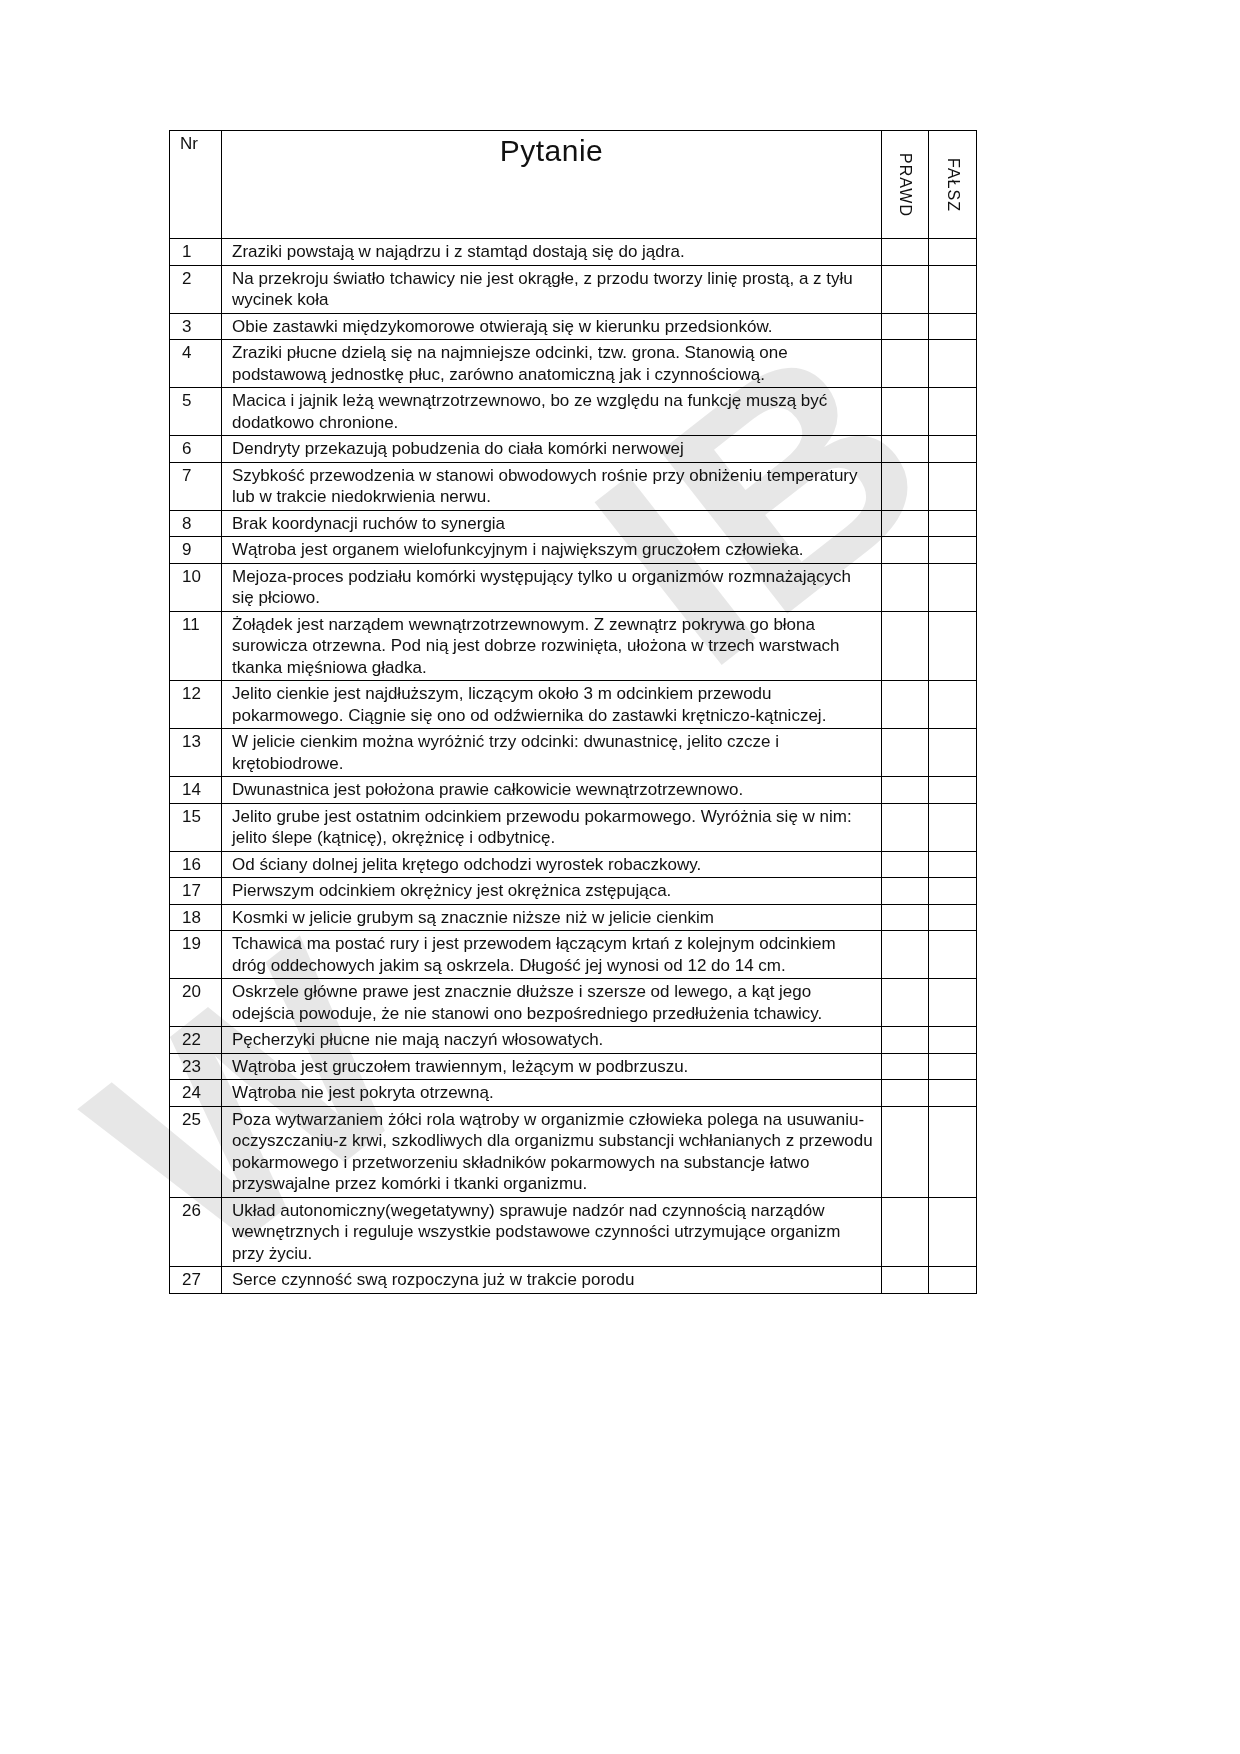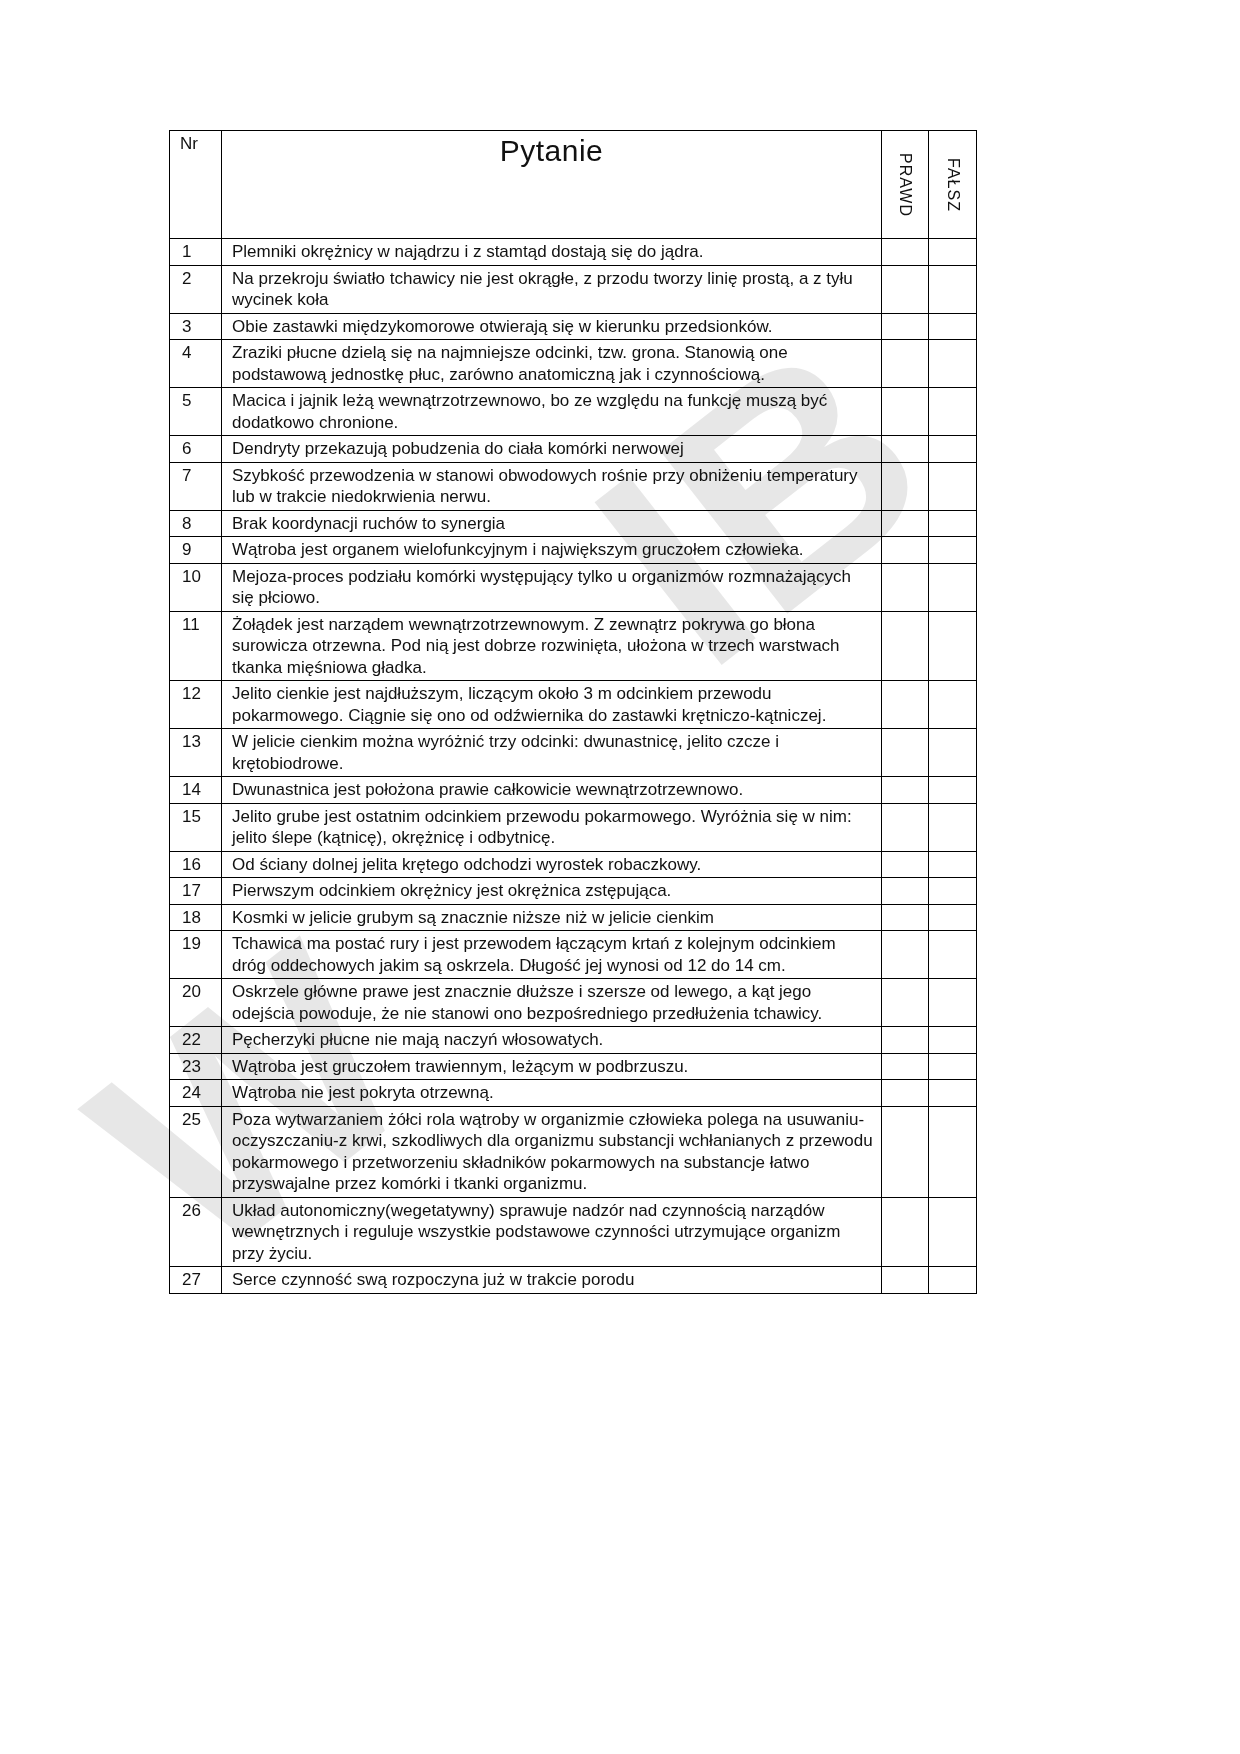--- a/index.html
+++ b/index.html
@@ -110,21 +110,21 @@
           <div class="vtext">PRAWD</div>
         </th>
         <th class="h-rot">
           <div class="vtext">FAŁSZ</div>
         </th>
       </tr>
     </thead>
     <tbody>
         <tr>
           <td class="col-nr">1</td>
-          <td class="col-q">Plemniki okrężnicy w najądrzu i z stamtąd dostają się do jądra.</td>
+          <td class="col-q">Zraziki powstają w najądrzu i z stamtąd dostają się do jądra.</td>
           <td class="col-ans"></td>
           <td class="col-ans"></td>
         </tr>
         <tr>
           <td class="col-nr">2</td>
           <td class="col-q">Na przekroju światło tchawicy nie jest okrągłe, z przodu tworzy linię prostą, a z tyłu wycinek koła</td>
           <td class="col-ans"></td>
           <td class="col-ans"></td>
         </tr>
         <tr>

